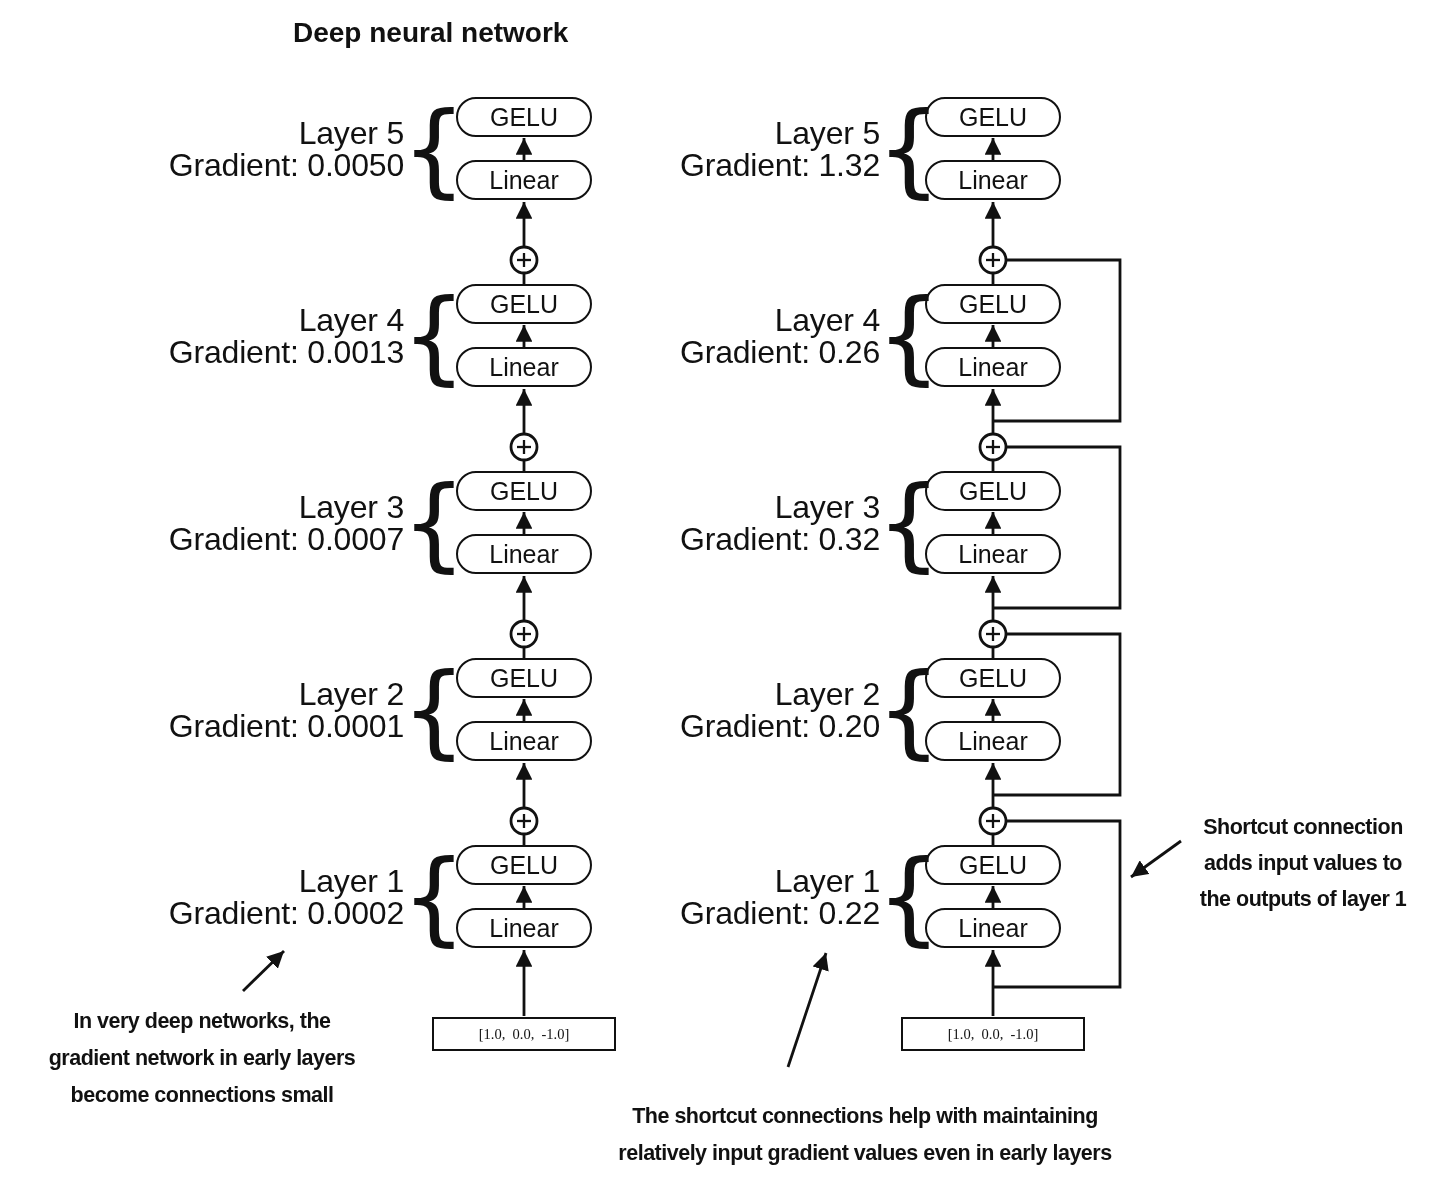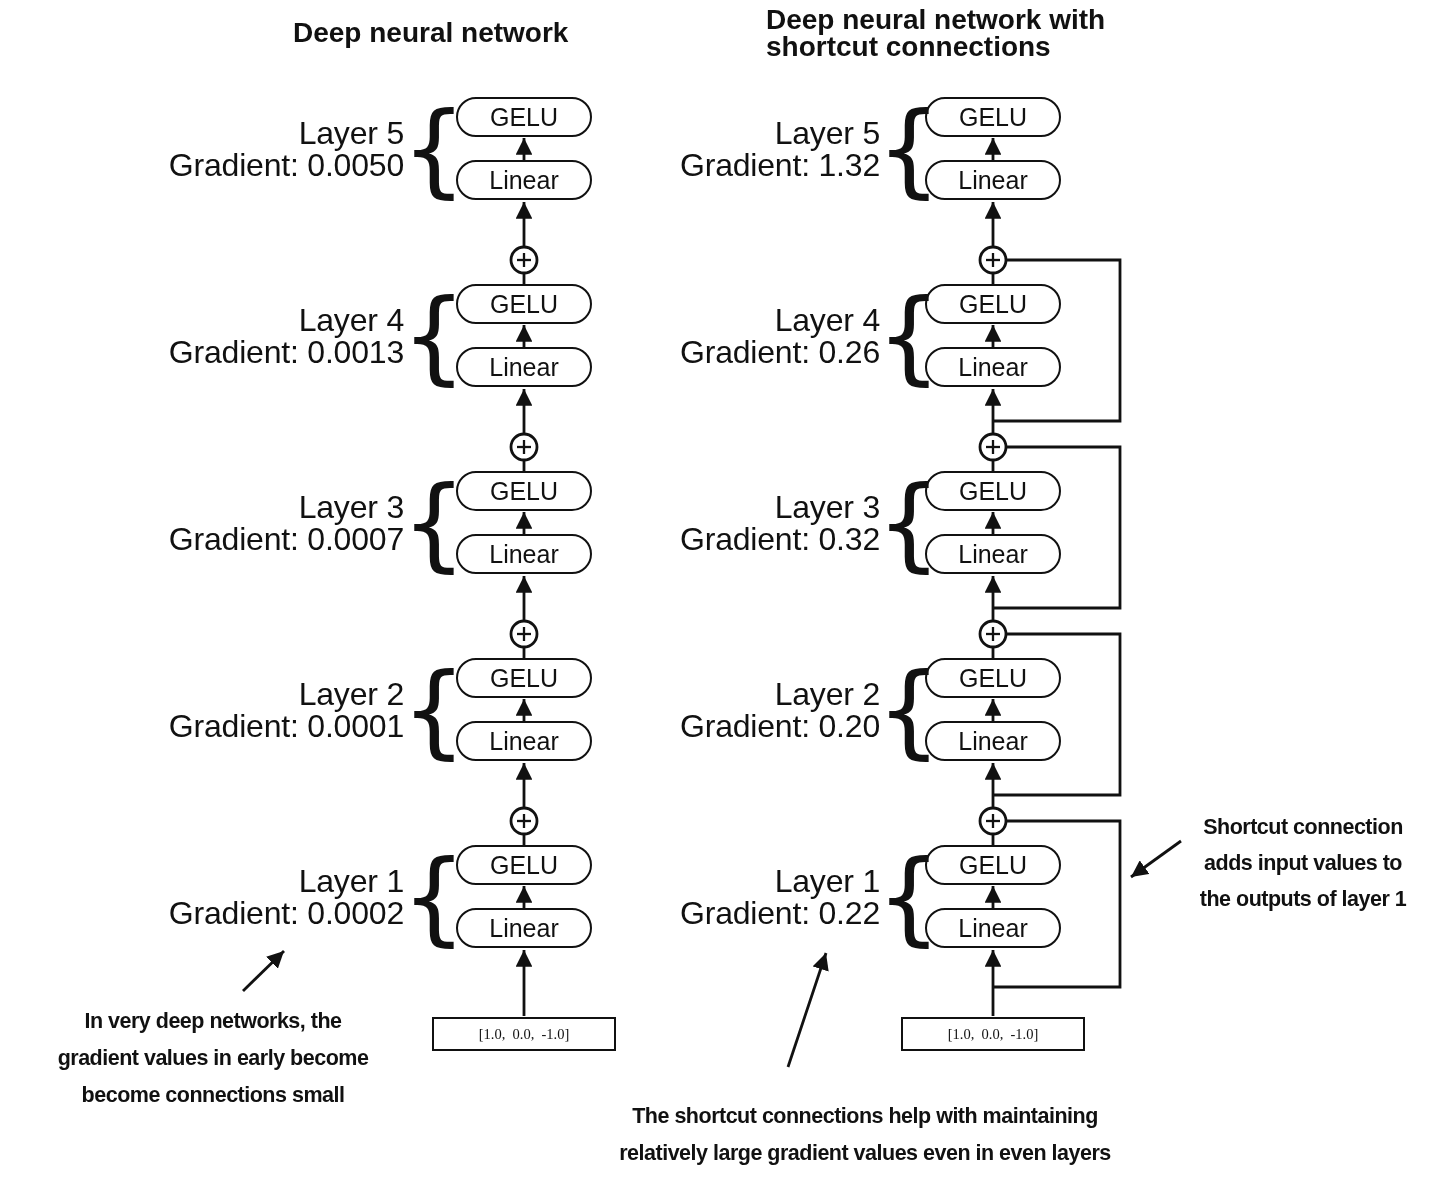--- a/index.html
+++ b/index.html
@@ -129,24 +129,20 @@
         <span>Gradient: 0.0013</span>
       </div>
       <div class="brace" style="left: 411px; top: 281.5px;">{</div>
       <div class="box" style="left: 456px; top: 97px;">GELU</div>
       <div class="box" style="left: 456px; top: 160px;">Linear</div>
       <div class="label" style="left: 124px; top: 116.5px; width: 280px;">
         <span>Layer 5</span>
         <span>Gradient: 0.0050</span>
       </div>
       <div class="brace" style="left: 411px; top: 94.5px;">{</div>
-      <div class="title" style="left: 766px; top: 6px; width: 440px;">
-        <span>Deep neural network with</span>
-        <span>shortcut connections</span>
-      </div>
       <div class="inputbox" style="left: 901px; top: 1017px;">[1.0,  0.0,  -1.0]</div>
       <div class="box" style="left: 925px; top: 845px;">GELU</div>
       <div class="box" style="left: 925px; top: 908px;">Linear</div>
       <div class="label" style="left: 600px; top: 864.5px; width: 280px;">
         <span>Layer 1</span>
         <span>Gradient: 0.22</span>
       </div>
       <div class="brace" style="left: 886px; top: 842.5px;">{</div>
       <div class="box" style="left: 925px; top: 658px;">GELU</div>
       <div class="box" style="left: 925px; top: 721px;">Linear</div>
@@ -169,28 +165,28 @@
         <span>Gradient: 0.26</span>
       </div>
       <div class="brace" style="left: 886px; top: 281.5px;">{</div>
       <div class="box" style="left: 925px; top: 97px;">GELU</div>
       <div class="box" style="left: 925px; top: 160px;">Linear</div>
       <div class="label" style="left: 600px; top: 116.5px; width: 280px;">
         <span>Layer 5</span>
         <span>Gradient: 1.32</span>
       </div>
       <div class="brace" style="left: 886px; top: 94.5px;">{</div>
-      <div class="note" style="left: 13px; top: 1003px; width: 400px; line-height: 37px;">
+      <div class="note" style="left: 2px; top: 1003px; width: 400px; line-height: 37px;">
         <span>In very deep networks, the</span>
-        <span>gradient values in early become</span>
+        <span>gradient network in early layers</span>
         <span>become connections small</span>
       </div>
       <div class="note" style="left: 585px; top: 1098px; width: 560px; line-height: 37px;">
         <span>The shortcut connections help with maintaining</span>
-        <span>relatively large gradient values even in even layers</span>
+        <span>relatively input gradient values even in early layers</span>
       </div>
       <div class="note" style="left: 1133px; top: 809px; width: 340px; line-height: 36px;">
         <span>Shortcut connection</span>
         <span>adds input values to</span>
         <span>the outputs of layer 1</span>
       </div>
     </div>
 </div>
 
 </body></html>

